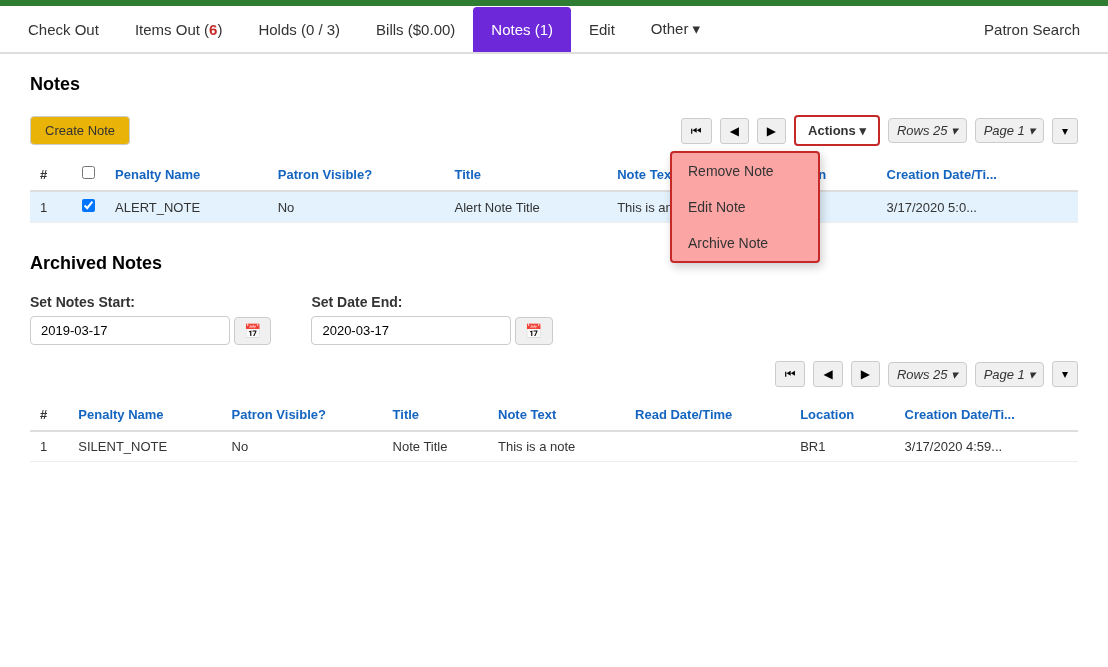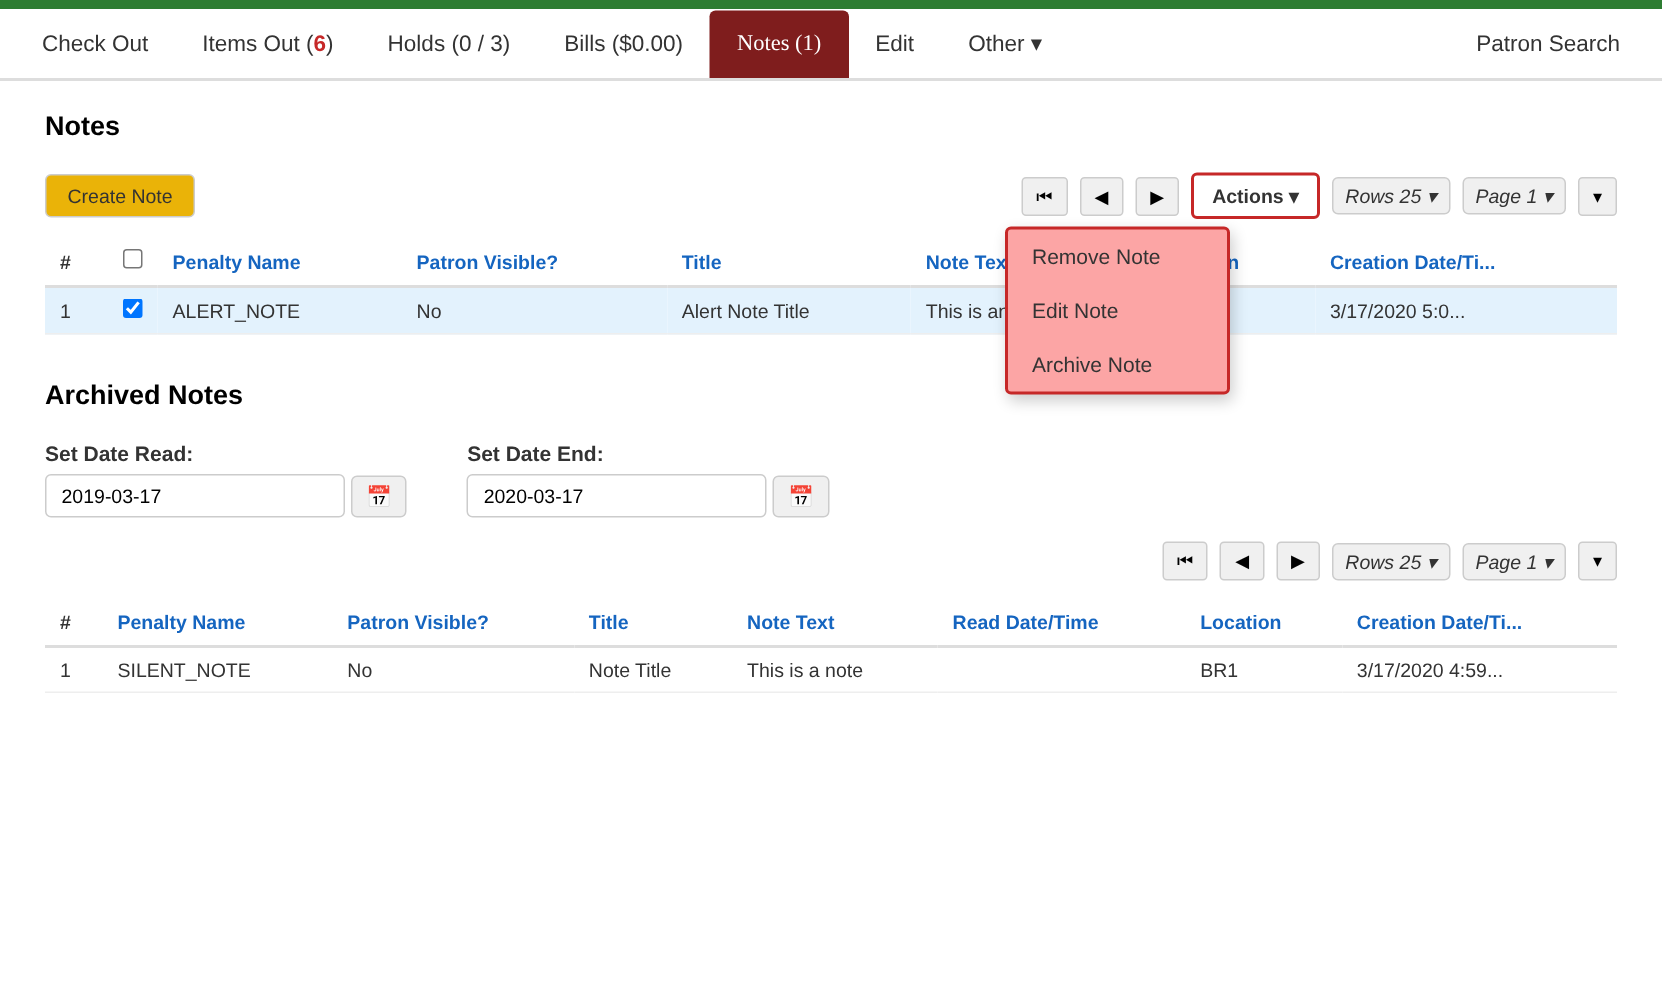--- a/index.html
+++ b/index.html
@@ -23,24 +23,23 @@
     .nav-tab {
       padding: 14px 18px;
       cursor: pointer;
       color: #333;
       border: none;
       background: none;
       font-size: 15px;
       white-space: nowrap;
     }
     .nav-tab.active {
-      background: #7f1d1d;
+      background: #6d28d9;
       color: #fff;
       border-radius: 4px 4px 0 0;
-      font-family: Liberation Serif, serif;
     }
     .nav-tab .badge-red { color: #c62828; font-weight: bold; }
     .nav-tab-patron {
       margin-left: auto;
       padding: 14px 18px;
       cursor: pointer;
       color: #333;
       font-size: 15px;
     }
 
@@ -261,21 +260,21 @@
         <td>3/17/2020 5:0...</td>
       </tr>
     </tbody>
   </table>
 
   <div class="archived-section">
     <div class="section-title">Archived Notes</div>
 
     <div class="archived-header-row">
       <div class="date-field-group">
-        <label>Set Date Read:</label>
+        <label>Set Notes Start:</label>
         <div class="date-input-row">
           <input type="text" class="date-input" value="2019-03-17" style="">
           <button class="cal-btn">📅</button>
         </div>
       </div>
       <div class="date-field-group">
         <label>Set Date End:</label>
         <div class="date-input-row">
           <input type="text" class="date-input" value="2020-03-17" style="">
           <button class="cal-btn">📅</button>

